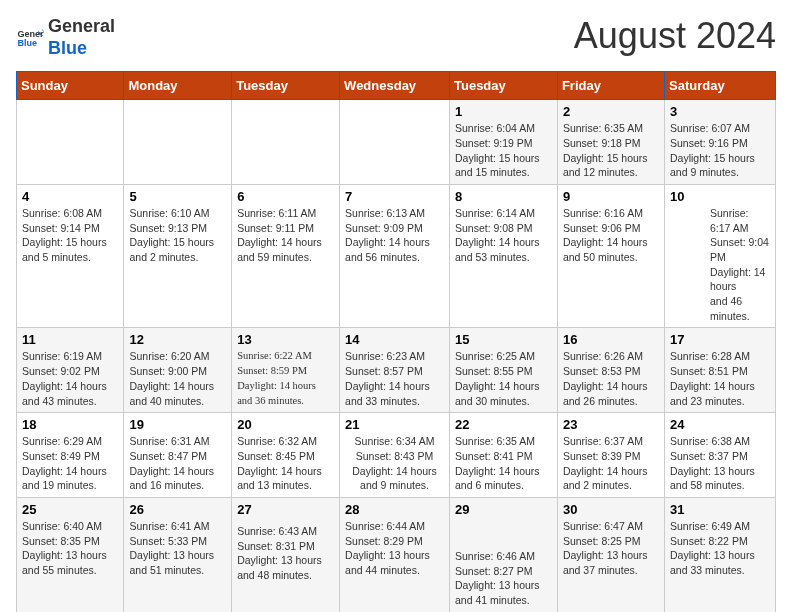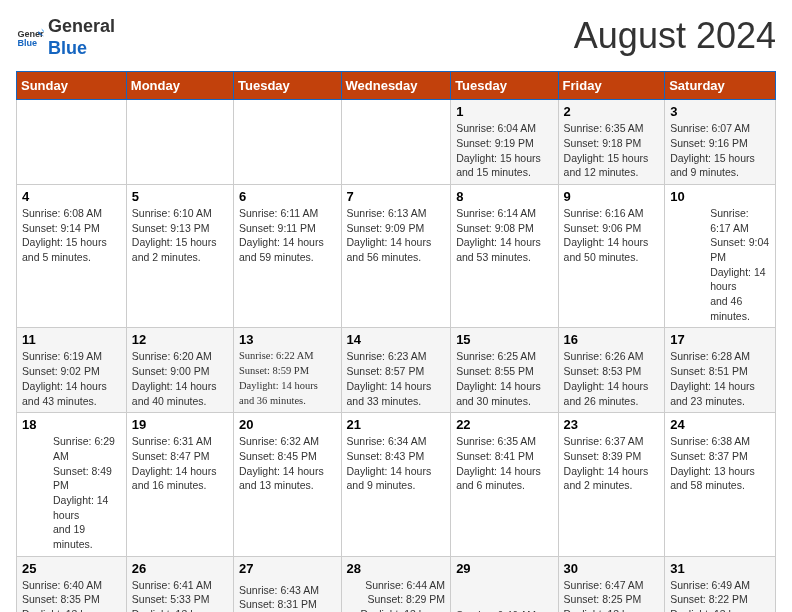--- a/index.html
+++ b/index.html
@@ -243,42 +243,42 @@
           <span class="day-number">17</span>
           <div class="day-info" style="white-space: pre-line;">Sunrise: 6:28 AM
 Sunset: 8:51 PM
 Daylight: 14 hours
 and 23 minutes.</div>
         </td>
       </tr>
       <tr>
         <td>
           <span class="day-number">18</span>
-          <div class="day-info" style="white-space: pre-line; margin-left: 31px;">Sunrise: 6:29 AM
+          <div class="day-info" style="white-space: pre-line;">Sunrise: 6:29 AM
 Sunset: 8:49 PM
 Daylight: 14 hours
 and 19 minutes.</div>
         </td>
         <td>
           <span class="day-number">19</span>
           <div class="day-info" style="white-space: pre-line;">Sunrise: 6:31 AM
 Sunset: 8:47 PM
 Daylight: 14 hours
 and 16 minutes.</div>
         </td>
         <td>
           <span class="day-number">20</span>
           <div class="day-info" style="white-space: pre-line;">Sunrise: 6:32 AM
 Sunset: 8:45 PM
 Daylight: 14 hours
 and 13 minutes.</div>
         </td>
         <td>
           <span class="day-number">21</span>
-          <div class="day-info" style="white-space: pre-line;">Sunrise: 6:34 AM
+          <div class="day-info" style="white-space: pre-line; text-align: center;">Sunrise: 6:34 AM
 Sunset: 8:43 PM
 Daylight: 14 hours
 and 9 minutes.</div>
         </td>
         <td>
           <span class="day-number">22</span>
           <div class="day-info" style="white-space: pre-line;">Sunrise: 6:35 AM
 Sunset: 8:41 PM
 Daylight: 14 hours
 and 6 minutes.</div>
@@ -315,21 +315,21 @@
         </td>
         <td>
           <span class="day-number">27</span>
           <div class="day-info" style="white-space: pre-line; margin-top: 7px;">Sunrise: 6:43 AM
 Sunset: 8:31 PM
 Daylight: 13 hours
 and 48 minutes.</div>
         </td>
         <td>
           <span class="day-number">28</span>
-          <div class="day-info" style="white-space: pre-line; text-align: right;">Sunrise: 6:44 AM
+          <div class="day-info" style="white-space: pre-line;">Sunrise: 6:44 AM
 Sunset: 8:29 PM
 Daylight: 13 hours
 and 44 minutes.</div>
         </td>
         <td>
           <span class="day-number">29</span>
           <div class="day-info" style="white-space: pre-line; margin-top: 32px;">Sunrise: 6:46 AM
 Sunset: 8:27 PM
 Daylight: 13 hours
 and 41 minutes.</div>

